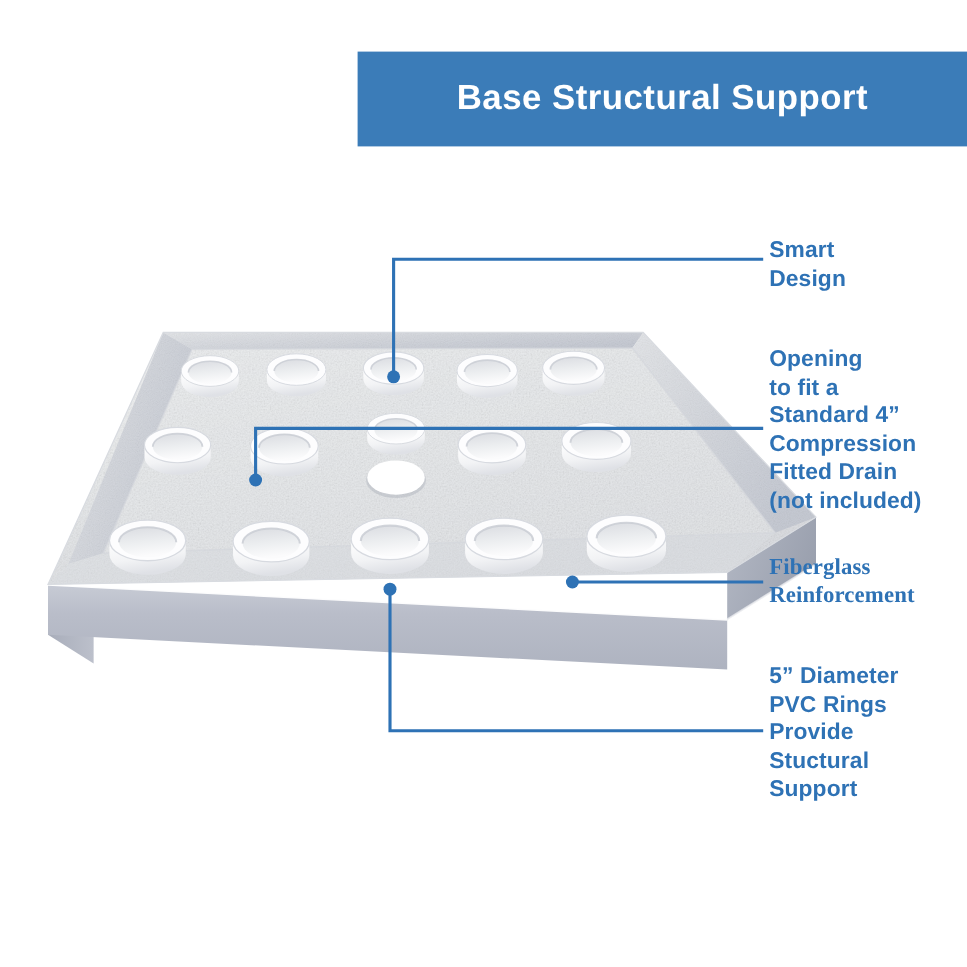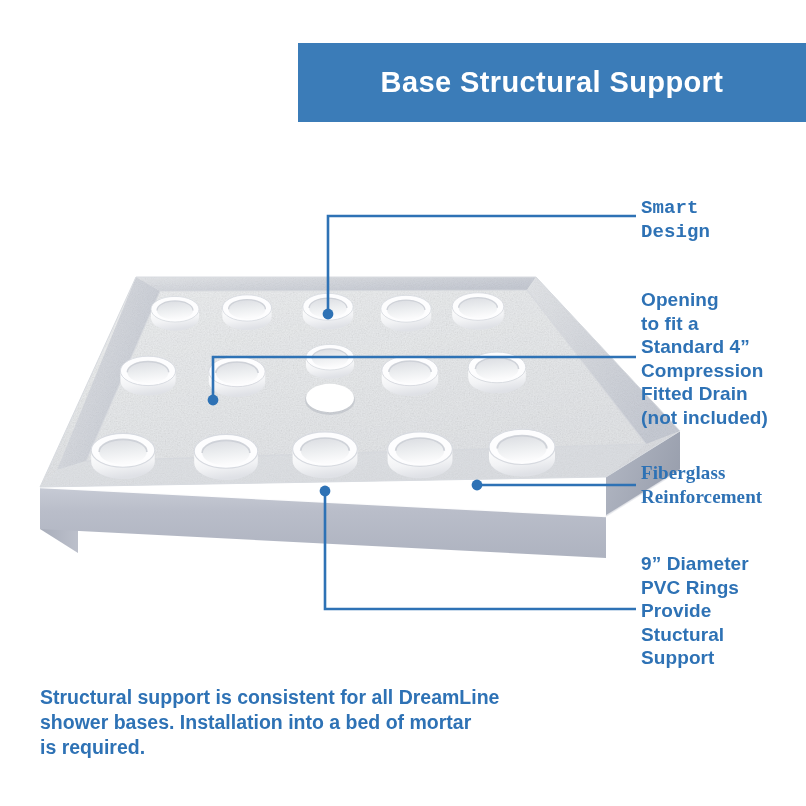--- a/index.html
+++ b/index.html
@@ -30,21 +30,21 @@
   
   .callout{
     position:absolute;
     color:#2e72b5;
     font-weight:bold;
     font-size:19px;
     line-height:23.5px;
     letter-spacing:0.1px;
     white-space:pre;
   }
-  #callout-smart{left:641px;top:197px;font-family:Liberation Mono, monospace;}
+  #callout-smart{left:641px;top:197px;}
   #callout-opening{left:641px;top:288px;}
   #callout-fiberglass{left:641px;top:461px;font-family:Liberation Serif, serif;}
   #callout-rings{left:641px;top:552px;}
 
   
   .footer-note{
     position:absolute;
     left:40px;top:685px;width:530px;
     color:#2e72b5;
     font-weight:bold;
@@ -254,23 +254,20 @@
   <div class="callout" id="callout-opening">Opening
 to fit a
 Standard 4”
 Compression
 Fitted Drain
 (not included)</div>
 
   <div class="callout" id="callout-fiberglass">Fiberglass
 Reinforcement</div>
 
-  <div class="callout" id="callout-rings">9” Diameter
+  <div class="callout" id="callout-rings">5” Diameter
 PVC Rings
 Provide
 Stuctural
 Support</div>
 
-  <div class="footer-note">Structural support is consistent for all DreamLine
-shower bases. Installation into a bed of mortar
-is required.</div>
 
 </div>
 
 </body></html>

